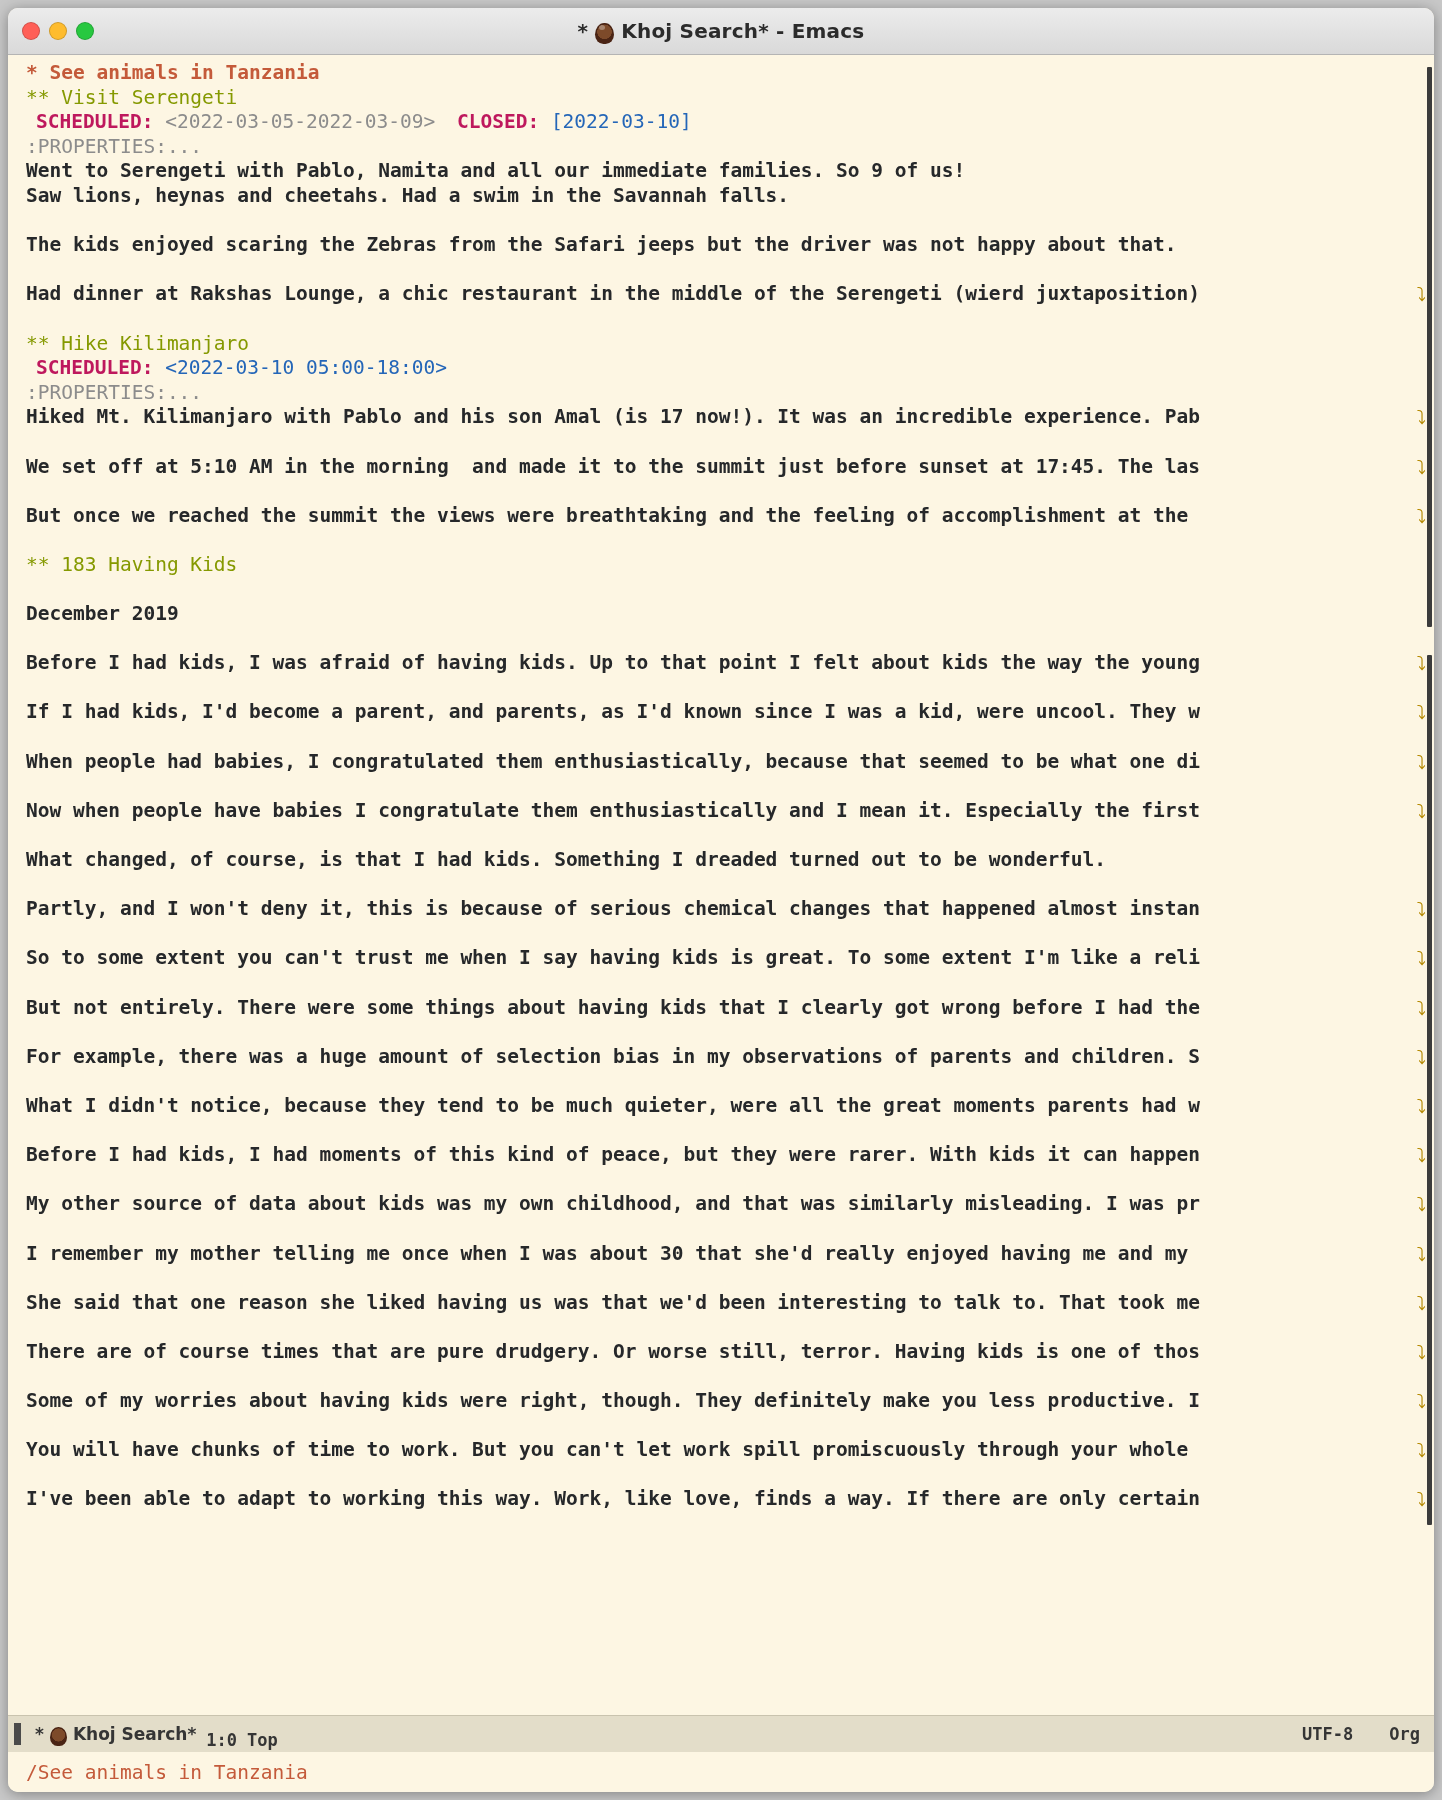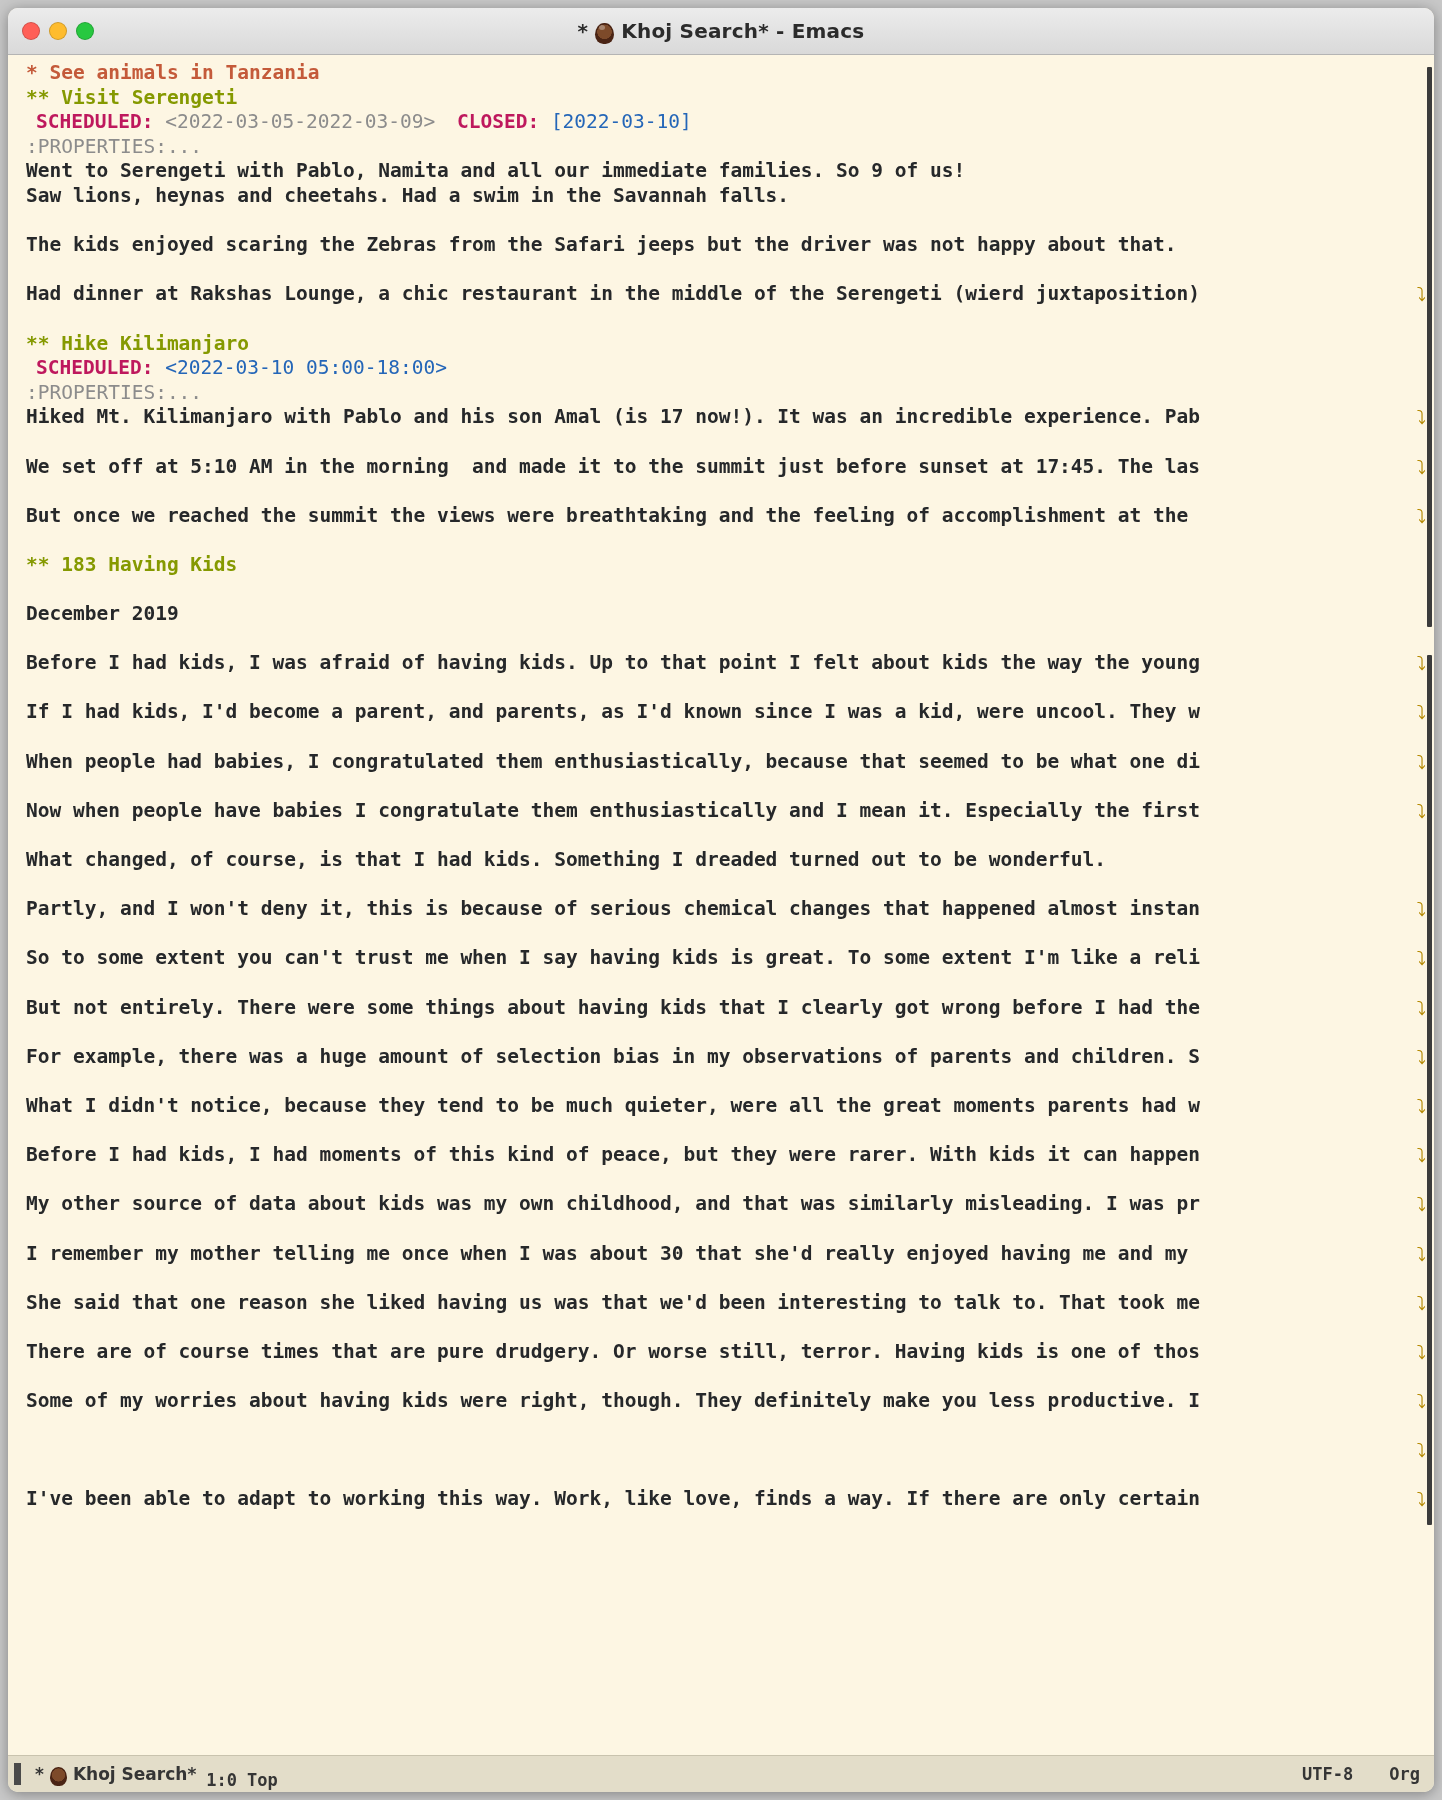--- a/index.html
+++ b/index.html
@@ -103,21 +103,21 @@
   }
   .blank { height: 24.6px; }
   .cont {
     position: absolute;
     right: 8px;
     top: 0;
     color: #b58900;
     font-size: 19px;
   }
   .h1 { color: #c45a3a; font-weight: bold; }
-  .h2 { color: #859900; font-weight: bold; }
+  .h2 { color: #859900; font-weight: normal; }
   .kw { color: #be185d; font-weight: bold; margin-left: 10px; }
   .ts { color: #2466b8; }
   .props { color: #8c8c8c; text-align: right; }
   .para { color: #26282a; font-weight: bold; }
   .scroll-mark {
     position: absolute;
     right: 2px;
     width: 5px;
     background: #3b3b3b;
     border-radius: 1px;
@@ -273,21 +273,21 @@
 
     <div class="line"><span class="para">She said that one reason she liked having us was that we'd been interesting to talk to. That took me</span><span class="cont">⤵</span></div>
     <div class="blank"></div>
 
     <div class="line"><span class="para">There are of course times that are pure drudgery. Or worse still, terror. Having kids is one of thos</span><span class="cont">⤵</span></div>
     <div class="blank"></div>
 
     <div class="line"><span class="para">Some of my worries about having kids were right, though. They definitely make you less productive. I</span><span class="cont">⤵</span></div>
     <div class="blank"></div>
 
-    <div class="line"><span class="cont">⤵</span></div>
+    <div class="line"><span class="para">You will have chunks of time to work. But you can't let work spill promiscuously through your whole </span><span class="cont">⤵</span></div>
     <div class="blank"></div>
 
     <div class="line"><span class="para">I've been able to adapt to working this way. Work, like love, finds a way. If there are only certain</span><span class="cont">⤵</span></div>
   </div>
 
   <div class="modeline">
     <div class="ml-left">
       <div class="ml-bar"></div>
       <div class="ml-buffer">
         <span>* </span>
@@ -296,14 +296,17 @@
       </div>
       <span class="ml-pos">1:0</span>
       <span class="ml-pos">Top</span>
     </div>
     <div class="ml-right">
       <span>UTF-8</span>
       <span>Org</span>
     </div>
   </div>
 
+  <div class="minibuffer">
+    <span>/See animals in Tanzania</span>
+  </div>
 
 </div>
 
 </body></html>

